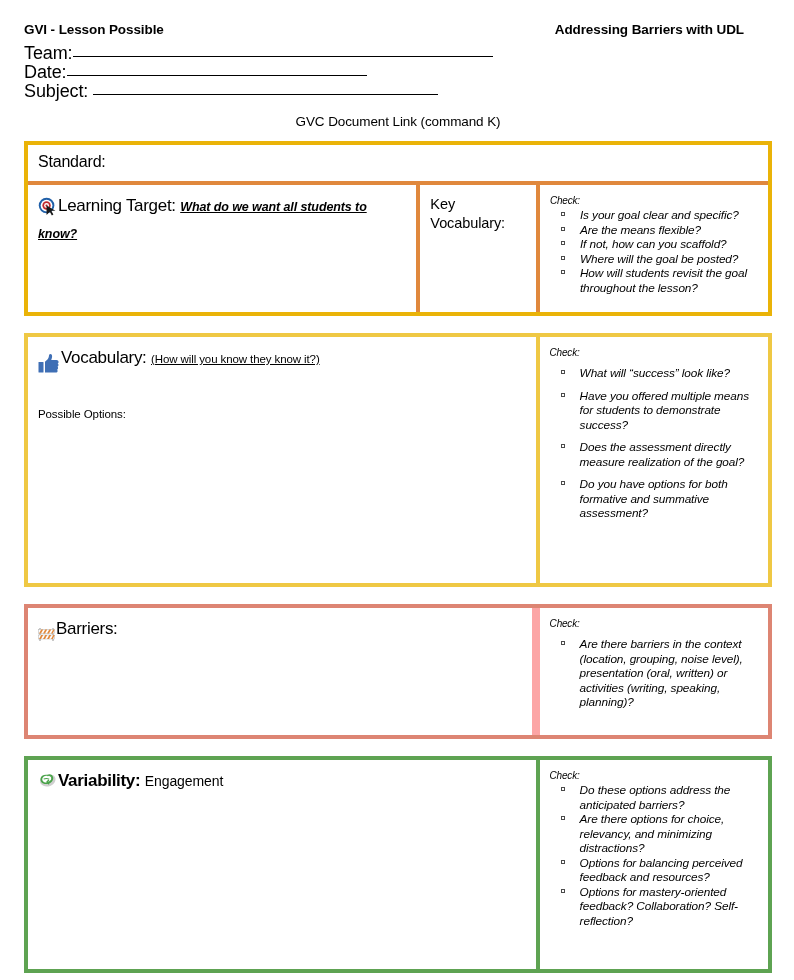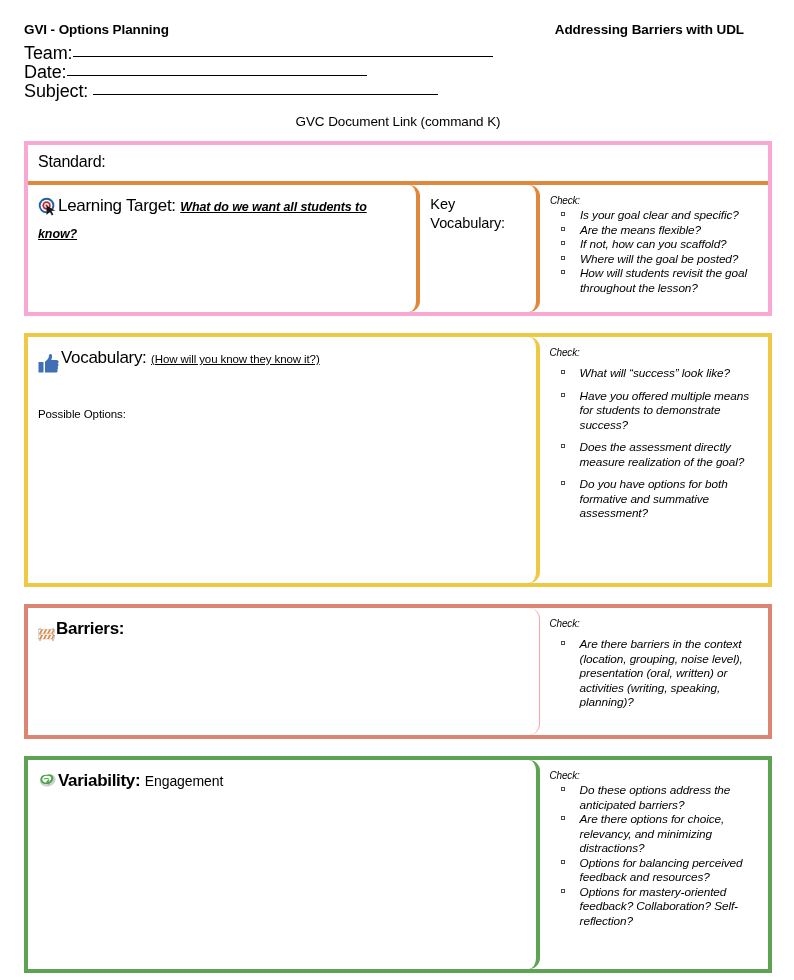--- a/index.html
+++ b/index.html
@@ -71,44 +71,43 @@
     margin-top: 13px;
     letter-spacing: -0.1px;
   }
 
   
   .section {
     margin: 0 22px 0 24px;
     box-sizing: border-box;
     background: #fff;
   }
-  .section.orange  { border: 4px solid #f9a8d4; }
+  .section.orange  { border: 4px solid #eab308; }
   .section.yellow  { border: 4px solid #EFC844; }
   .section.salmon  { border: 4px solid #DD8573; }
   .section.green   { border: 4px solid #5EA352; }
 
   .sec-standard-row {
     border-bottom: 4px solid #E0883D;
     padding: 8px 10px 10px 10px;
     font-size: 16px;
     letter-spacing: -0.2px;
   }
 
   .cols {
     display: flex;
     align-items: stretch;
   }
   .col {
     box-sizing: border-box;
     padding: 10px 10px 0 10px;
-    border-radius: 11px;
   }
   .divider-orange { border-right: 4px solid #E0883D; }
   .divider-yellow { border-right: 4px solid #EFC844; }
-  .divider-salmon { border-right: 1px solid #fca5a5; font-weight: bold; }
+  .divider-salmon { border-right: 8px solid #fca5a5; }
   .divider-green  { border-right: 4px solid #5EA352; }
 
   
   .col-main-3   { width: 394px; }
   .col-vocab    { width: 120px; }
   .col-check-3  { width: 229px; }
   .col-main-2   { width: 513px; }
   .col-check-2  { width: 229px; }
 
   .row-h-lt  { height: 127px; }
@@ -197,21 +196,21 @@
   .icon-barrier { width: 17px; height: 15px; vertical-align: -3px; }
   .icon-thumb { width: 22px; height: 21px; vertical-align: -6px; }
 </style>
 </head>
 <body>
 
 <div class="page">
 
   <div class="header">
     <div class="header-row">
-      <div class="doc-title">GVI - Options Planning</div>
+      <div class="doc-title">GVI - Lesson Possible</div>
       <div class="doc-subtitle">Addressing Barriers with UDL</div>
     </div>
 
     <div class="form-lines">
       <div class="form-line">
         <span>Team:</span><span class="rule rule-team"></span>
       </div>
       <div class="form-line">
         <span>Date:</span><span class="rule rule-date"></span>
       </div>

